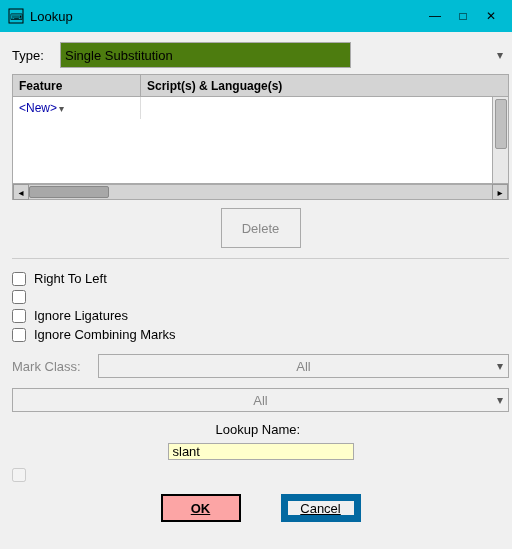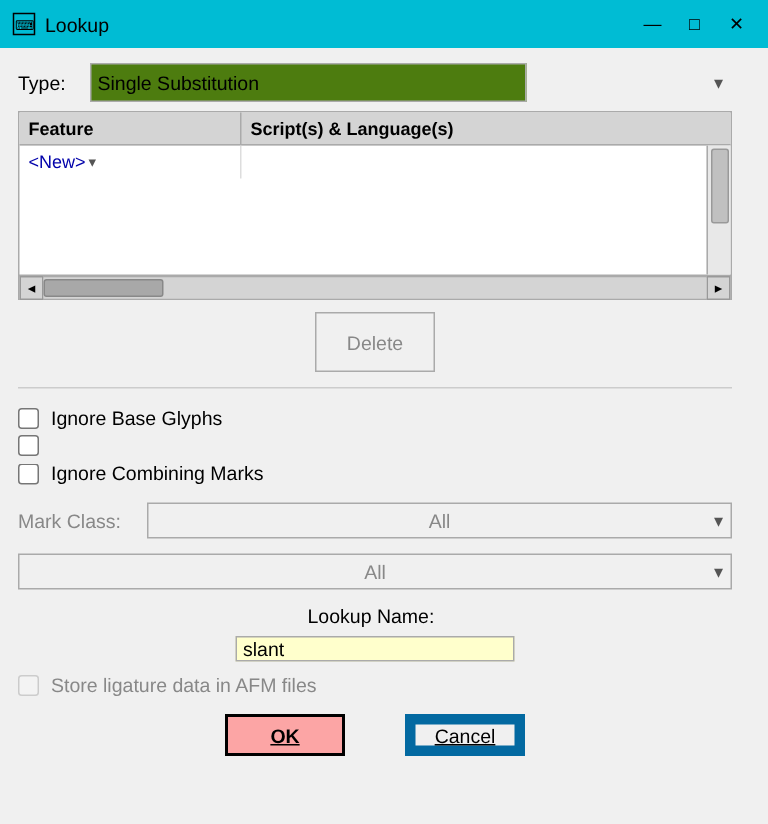--- a/index.html
+++ b/index.html
@@ -47,21 +47,21 @@
       font-size: 12px;
       display: flex;
       align-items: center;
       justify-content: center;
       color: #000;
     }
 
     
     .dialog-content {
       background: #f0f0f0;
-      padding: 10px 24px 10px 12px;
+      padding: 10px 3px 10px 12px;
       height: calc(549px - 32px);
       display: flex;
       flex-direction: column;
       gap: 6px;
     }
 
     
     .type-row {
       display: flex;
       align-items: center;
@@ -118,21 +118,21 @@
     }
     .table-header-cell {
       font-weight: bold;
       font-size: 12px;
       padding: 3px 6px;
       color: #000;
       border-right: 1px solid #aaa;
       display: flex;
       align-items: center;
     }
-    .col-feature { width: 148px; }
+    .col-feature { width: 128px; }
     .col-scripts { flex: 1; }
 
     .table-body {
       display: flex;
       flex-direction: column;
       flex: 1;
       overflow: hidden;
     }
     .table-row-item {
       display: flex;
@@ -452,25 +452,29 @@
   </div>
 
   <div class="delete-row">
     <button class="delete-btn">Delete</button>
   </div>
 
   <div class="divider"></div>
 
   <div class="checkbox-group">
     <div class="checkbox-row">
+      <input type="checkbox" id="rtl" style="">
+      <label for="rtl" class="checkbox-label">Right To Left</label>
+    </div>
+    <div class="checkbox-row">
       <input type="checkbox" id="ignoreBase" style="">
-      <label for="ignoreBase" class="checkbox-label">Ignore Base Glyphs</label>
     </div>
     <div class="checkbox-row">
       <input type="checkbox" id="ignoreLig" style="">
+      <label for="ignoreLig" class="checkbox-label">Ignore Ligatures</label>
     </div>
     <div class="checkbox-row">
       <input type="checkbox" id="ignoreComb" style="">
       <label for="ignoreComb" class="checkbox-label">Ignore Combining Marks</label>
     </div>
   </div>
 
   <div class="mark-row">
     <span class="mark-label">Mark Class:</span>
     <div class="mark-select-wrapper">
@@ -488,21 +492,20 @@
     </div>
   </div>
 
   <div class="lookup-name-row">
     <span class="lookup-name-label">Lookup Name:</span>
     <input type="text" class="lookup-name-input" value="slant" style="">
   </div>
 
   <div class="store-row">
     <input type="checkbox" id="storeLig" disabled="" style="">
-    <label for="storeLig" class="store-label">Store ligature data in AFM files</label>
   </div>
 
   <div class="button-row">
     <button class="ok-btn"><span>OK</span></button>
     <button class="cancel-btn"><span>Cancel</span></button>
   </div>
 
 </div>
 
 </body></html>

